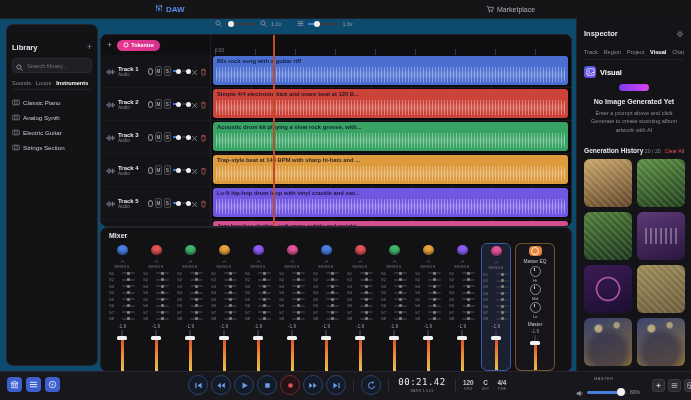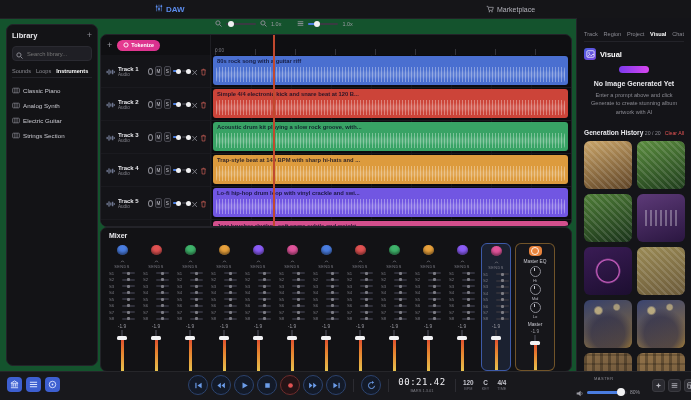--- a/index.html
+++ b/index.html
@@ -1,30 +1,30 @@
 <!DOCTYPE html>
 <html><head>
 <meta charset="utf-8">
 <style>
   html,body{margin:0;padding:0;background:#09090b;}
   body{width:691px;height:400px;position:relative;overflow:hidden;
        font-family:"Liberation Sans",sans-serif;color:#ddd;-webkit-font-smoothing:antialiased;}
-  .app{position:absolute;inset:0;background:#14532d;}
+  .app{position:absolute;inset:0;background:#0c4a6e;}
 
   
   .topbar{position:absolute;left:0;top:0;right:0;height:18px;background:#151518;border-bottom:1px solid #222226;}
   .brand{position:absolute;left:155px;top:0;height:18px;display:flex;align-items:center;gap:3px;
          color:#5b8bea;font-size:8px;font-weight:bold;}
   .marketplace{position:absolute;left:486px;top:0;height:18px;display:flex;align-items:center;gap:3px;
          color:#b2b2ba;font-size:7px;}
 
   
   .library{position:absolute;left:6px;top:24px;width:92px;height:342px;background:#131316;
            border:1px solid #232329;border-radius:7px;box-sizing:border-box;padding:6px 5px;}
-  .lib-head{display:flex;justify-content:space-between;align-items:flex-start;}
+  .lib-head{display:flex;justify-content:space-between;align-items:flex-start;margin-top:12px;}
   .lib-title{font-size:7.5px;font-weight:bold;color:#e8e8ec;}
   .lib-add{color:#8a8a92;font-size:9px;line-height:8px;cursor:pointer;background:none;border:none;padding:0;}
   .lib-search{margin-top:6px;height:13px;background:#1f1f25;border:1px solid #2a2a31;border-radius:4px;
               display:flex;align-items:center;gap:2px;padding:0 3px;}
   .lib-search input{background:transparent;border:none;outline:none;color:#9a9aa2;font-size:5.8px;width:100%;
               font-family:"Liberation Sans",sans-serif;}
   .lib-tabs{display:flex;gap:5px;margin-top:7px;border-bottom:1px solid #232329;padding-bottom:3px;}
   .ltab{font-size:5.6px;color:#8a8a92;cursor:pointer;}
   .ltab.active{color:#ffffff;font-weight:bold;}
   .lib-items{margin-top:5px;display:flex;flex-direction:column;}
@@ -1233,20 +1233,27 @@
               <span class="line"></span>
               <span class="heat"></span>
               <span class="fkn"></span>
             </div>
           </div>
         </div>
     </div>
   </main>
 
   <aside class="inspector">
+    <div class="insp-head">
+      <span class="insp-title">Inspector</span>
+      <span><svg width="8" height="8" viewBox="0 0 12 12" fill="none" stroke="#9a9aa2">
+            <circle cx="6" cy="6" r="2.2"></circle>
+            <path d="M6 1v2M6 9v2M1 6h2M9 6h2M2.5 2.5l1.4 1.4M8.1 8.1l1.4 1.4M9.5 2.5L8.1 3.9M3.9 8.1L2.5 9.5"></path>
+          </svg></span>
+    </div>
     <div class="insp-tabs">
         <span class="itab">Track</span>
         <span class="itab">Region</span>
         <span class="itab">Project</span>
         <span class="itab active">Visual</span>
         <span class="itab">Chat</span>
       </div>
     <div class="vis-head">
       <span class="vis-ic">
           <svg width="9" height="8" viewBox="0 0 12 11" fill="none" stroke="#fff" stroke-width="1">

